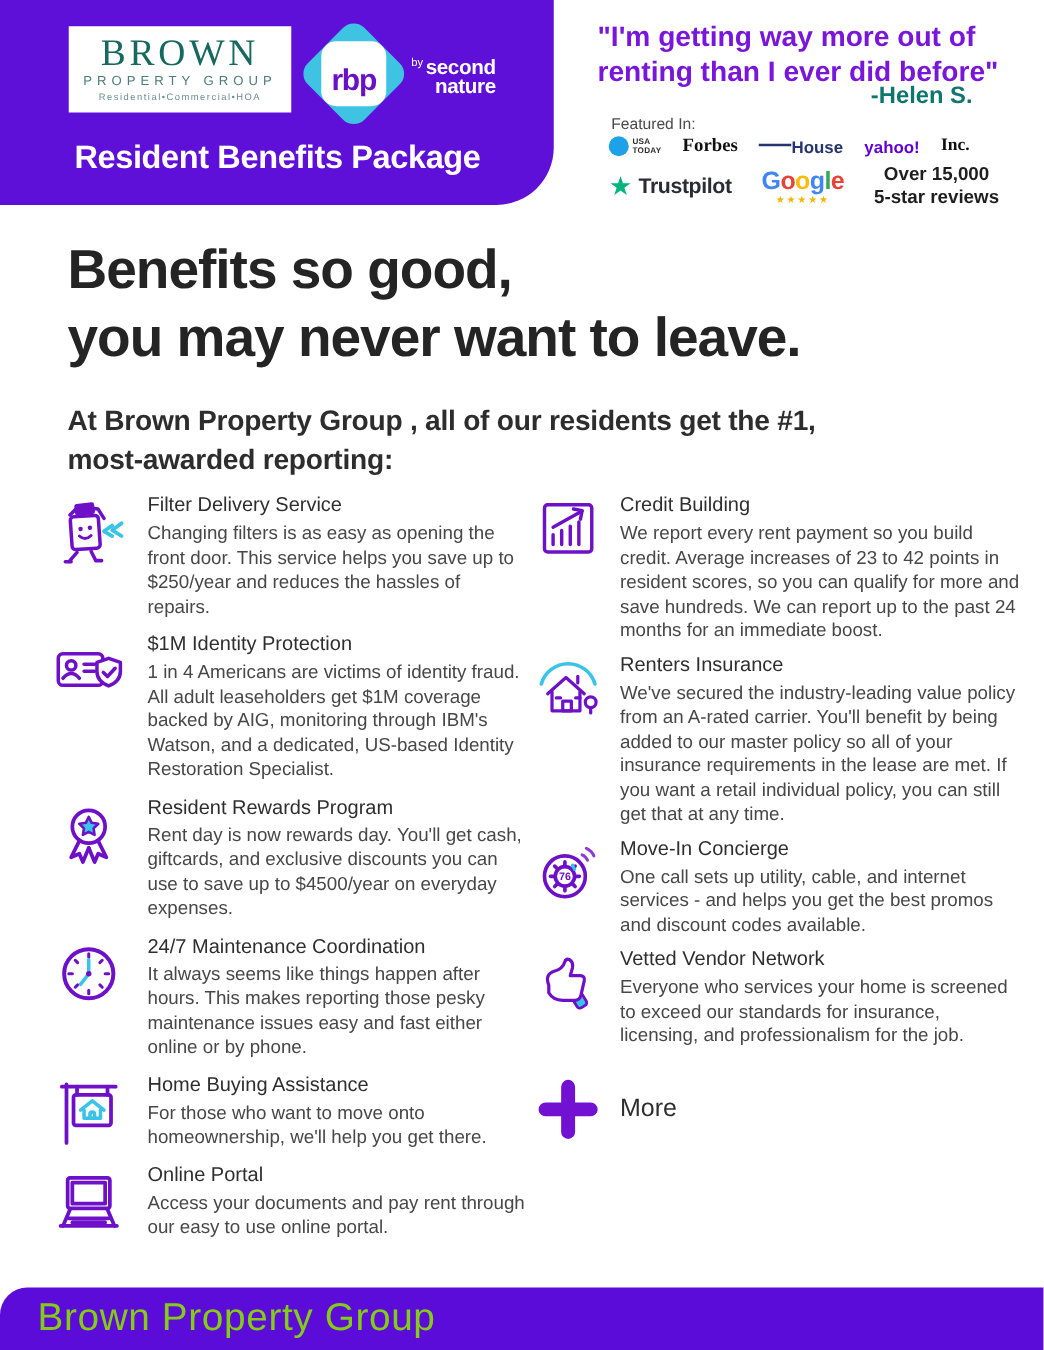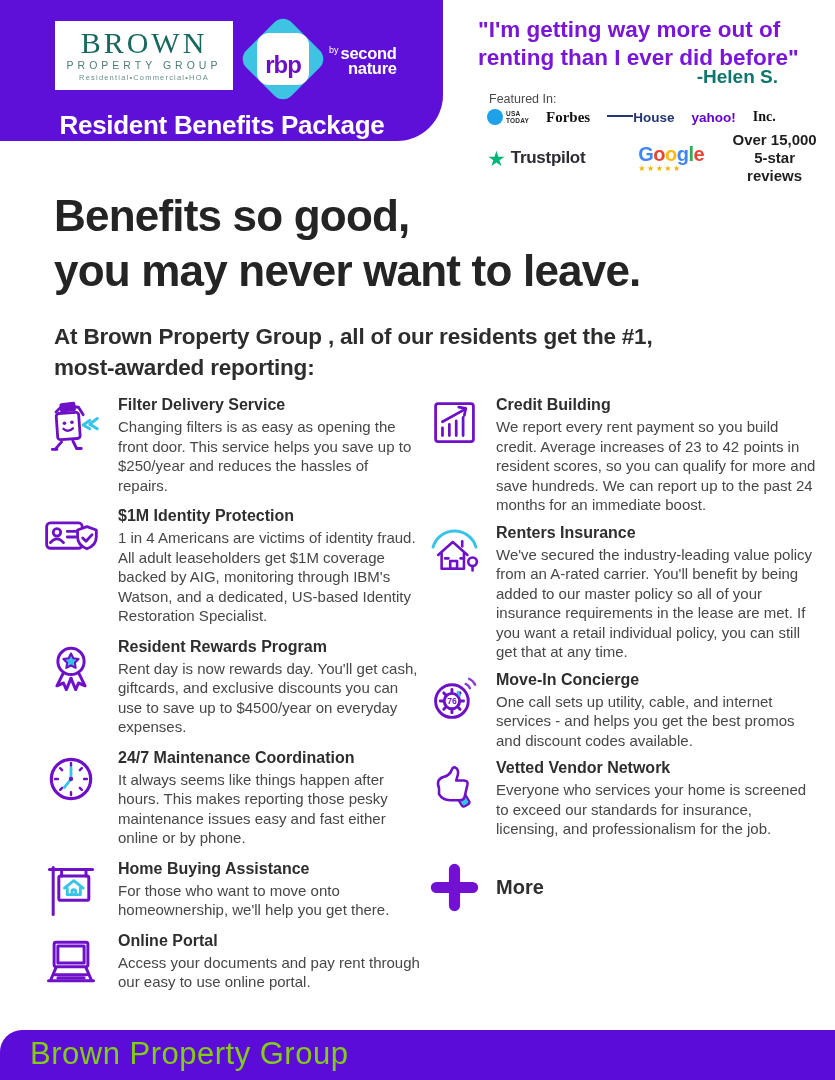--- a/index.html
+++ b/index.html
@@ -1,20 +1,20 @@
 <!DOCTYPE html>
 <html><head>
 <meta charset="utf-8">
 <style>
   html,body{margin:0;padding:0;background:#fff;}
   .page{position:relative;width:835px;height:1080px;background:#ffffff;overflow:hidden;
         font-family:"Liberation Sans",sans-serif;}
 
   
-  .banner{position:absolute;left:0;top:0;width:443px;height:141px;background:#5F10D8;
+  .banner{position:absolute;left:0;top:0;width:443px;height:164px;background:#5F10D8;
           border-radius:0 0 46px 0;}
   .logo-card{position:absolute;left:55px;top:21px;width:178px;height:69px;background:#ffffff;
              display:flex;flex-direction:column;align-items:center;justify-content:center;gap:2px;}
   .logo-brown{font-family:"Liberation Serif",serif;font-size:30px;line-height:28px;color:#17695f;
               letter-spacing:3px;}
   .logo-pg{font-size:10.5px;color:#4d7d77;letter-spacing:4px;}
   .logo-tag{font-size:7.5px;color:#6a8f8a;letter-spacing:1.2px;}
 
   .rbp{position:absolute;left:246px;top:22px;width:74px;height:74px;}
   .rbp-diamond{position:absolute;left:5px;top:5px;right:5px;bottom:5px;background:#3FC3E2;
@@ -45,21 +45,21 @@
   .toh-bar{width:26px;height:2px;background:#25356e;margin-bottom:2px;}
   .toh-main{font-size:13.5px;font-weight:bold;color:#25356e;}
   .yahoo{font-size:13.5px;font-weight:bold;color:#5f01d1;}
   .inc{font-family:"Liberation Serif",serif;font-weight:bold;font-size:14px;color:#111111;}
 
   .ratings-row{position:absolute;left:487px;top:131px;width:334px;display:flex;align-items:center;
                gap:24px;}
   .trustpilot{display:flex;align-items:center;gap:5px;}
   .tp-star{color:#00B67A;font-size:21px;line-height:21px;}
   .tp-label{font-size:17px;font-weight:bold;color:#2b2b33;letter-spacing:-0.3px;}
-  .google{display:flex;flex-direction:column;align-items:flex-start;line-height:20px;margin-left:29px;}
+  .google{display:flex;flex-direction:column;align-items:center;line-height:20px;}
   .google-word{font-size:20px;font-weight:bold;letter-spacing:-0.5px;}
   .g-1,.g-4{color:#4285F4;} .g-2,.g-6{color:#EA4335;} .g-3{color:#FBBC05;} .g-5{color:#34A853;}
   .google-stars{font-size:8px;color:#F4B400;letter-spacing:1.5px;line-height:9px;}
   .reviews{font-size:15px;font-weight:bold;color:#1e1e1e;text-align:center;line-height:18px;}
 
   
   .hero-title{position:absolute;left:54px;top:188px;font-size:44px;line-height:55px;
               font-weight:bold;color:#242424;letter-spacing:-0.8px;}
   .hero-sub{position:absolute;left:54px;top:321px;font-size:22.5px;line-height:31px;
             font-weight:bold;color:#2d2d2d;letter-spacing:-0.2px;}
@@ -67,21 +67,21 @@
   
   .col{position:absolute;top:396px;display:flex;flex-direction:column;}
   .col-left{left:38px;width:382px;gap:12px;}
   .col-right{left:426px;width:392px;gap:9px;}
   .benefit{display:flex;gap:14px;}
   .benefit-icon{flex:0 0 66px;display:flex;justify-content:center;align-items:flex-start;}
   .col-right .benefit-icon{flex:0 0 56px;}
   .benefit-icon svg{width:60px;height:60px;}
   .col-right .benefit-icon svg{width:55px;height:55px;}
   .benefit-text{flex:1;}
-  .benefit-title{font-size:16px;font-weight:bold;color:#2e2e2e;margin-bottom:3px;}
+  .benefit-title{font-size:16px;font-weight:normal;color:#2e2e2e;margin-bottom:3px;}
   .benefit-body{font-size:15px;line-height:19.5px;color:#474747;}
   .benefit-more{align-items:center;margin-top:12px;}
   .benefit-more .benefit-title{font-size:20px;margin:0;}
 
   
   .footer{position:absolute;left:0;bottom:0;width:835px;height:50px;background:#5B0CD9;
           border-top-left-radius:22px;}
   .footer-text{position:absolute;left:30px;top:6px;font-size:31px;color:#84cc16;
                letter-spacing:0.5px;}
 </style>

